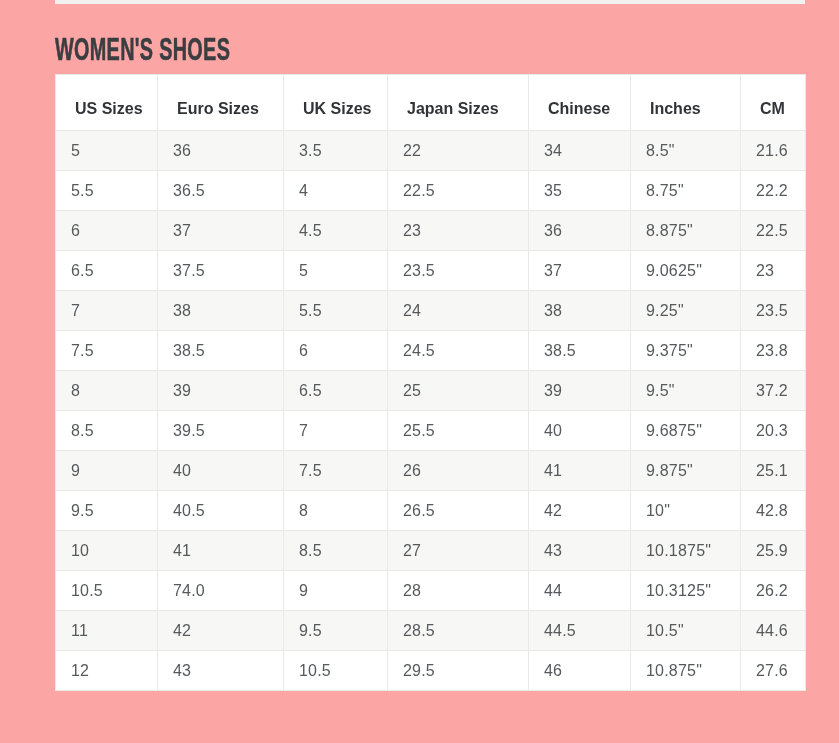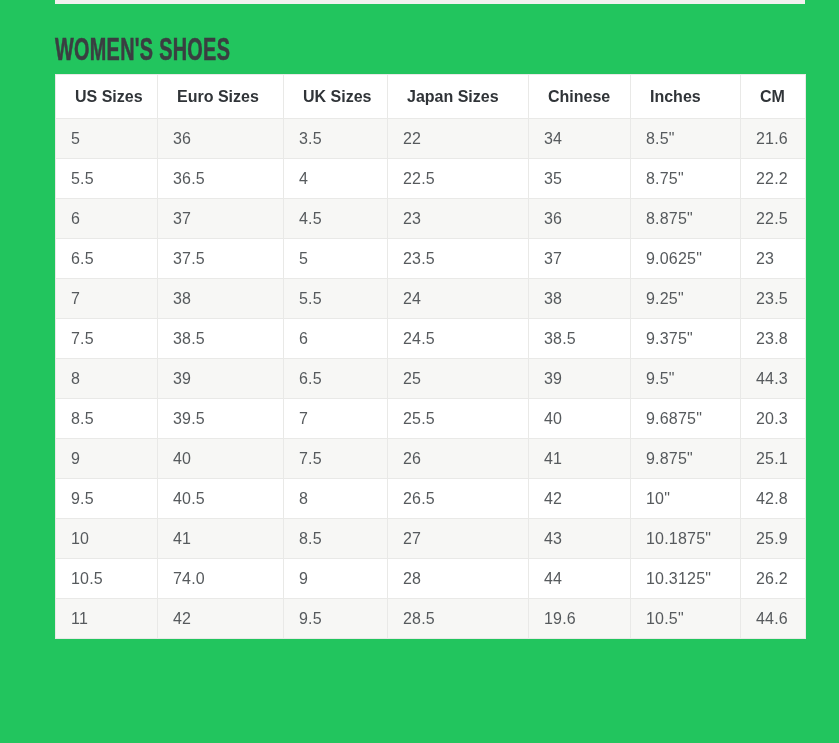--- a/index.html
+++ b/index.html
@@ -5,21 +5,21 @@
   html, body {
     margin: 0;
     padding: 0;
     background: #ffffff;
     font-family: "Liberation Sans", sans-serif;
   }
   .page {
     position: relative;
     width: 839px;
     height: 743px;
-    background: #22c55e;
+    background: #fca5a5;
     overflow: hidden;
   }
   .top-divider {
     position: absolute;
     left: 55px;
     top: 0;
     width: 750px;
     height: 4px;
     background: #f1f1ef;
   }
@@ -50,21 +50,21 @@
   }
   .size-table th, .size-table td {
     border: 1px solid #e9e9e7;
     text-align: left;
     vertical-align: middle;
     overflow: hidden;
     white-space: nowrap;
   }
   .size-table th {
     height: 43px;
-    padding: 0 6px 0 19px;
+    padding: 12px 6px 0 19px;
     font-size: 16px;
     font-weight: 700;
     color: #303438;
     background: #ffffff;
   }
   .size-table td {
     height: 39px;
     padding: 0 6px 0 15px;
     letter-spacing: 0.2px;
   }
@@ -153,21 +153,21 @@
           <td>9.375"</td>
           <td>23.8</td>
         </tr>
         <tr>
           <td>8</td>
           <td>39</td>
           <td>6.5</td>
           <td>25</td>
           <td>39</td>
           <td>9.5"</td>
-          <td>44.3</td>
+          <td>37.2</td>
         </tr>
         <tr>
           <td>8.5</td>
           <td>39.5</td>
           <td>7</td>
           <td>25.5</td>
           <td>40</td>
           <td>9.6875"</td>
           <td>20.3</td>
         </tr>
@@ -205,19 +205,28 @@
           <td>28</td>
           <td>44</td>
           <td>10.3125"</td>
           <td>26.2</td>
         </tr>
         <tr>
           <td>11</td>
           <td>42</td>
           <td>9.5</td>
           <td>28.5</td>
-          <td>19.6</td>
+          <td>44.5</td>
           <td>10.5"</td>
           <td>44.6</td>
+        </tr>
+        <tr>
+          <td>12</td>
+          <td>43</td>
+          <td>10.5</td>
+          <td>29.5</td>
+          <td>46</td>
+          <td>10.875"</td>
+          <td>27.6</td>
         </tr>
       </tbody>
   </table>
 </div>
 
 </body></html>

